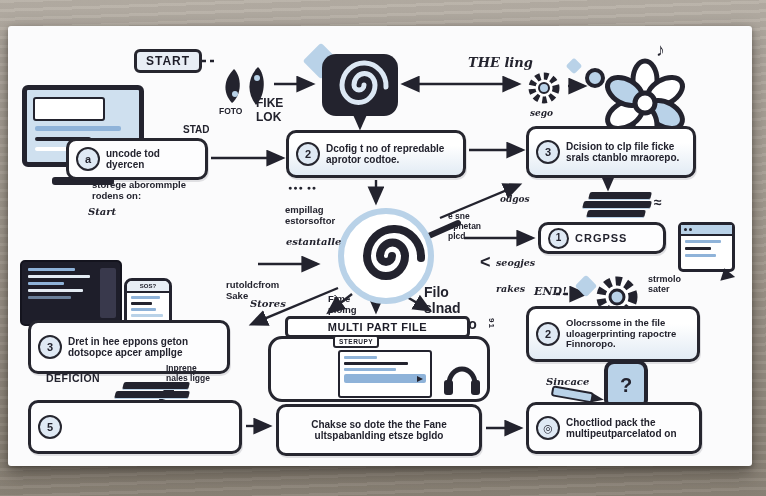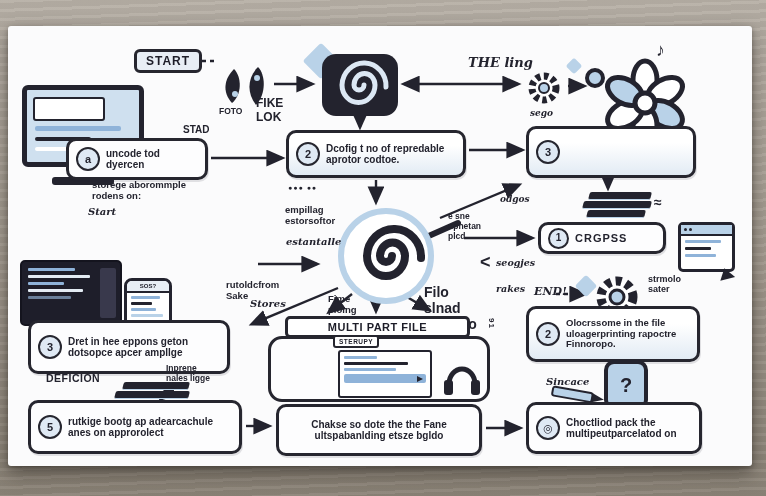--- a/index.html
+++ b/index.html
@@ -208,20 +208,21 @@
       <span>uncode tod dyercen</span>
     </div>
 
     <div class="node tint" style="left:278px;top:104px;width:180px;height:48px;">
       <span class="badge">2</span>
       <span>Dcofig t no of repredable aprotor codtoe.</span>
     </div>
 
     <div class="node tint" style="left:518px;top:100px;width:170px;height:52px;">
       <span class="badge">3</span>
+      <span>Dcision to clp file ficke srals ctanblo mraorepo.</span>
     </div>
 
     <div class="note" style="left:84px;top:154px;width:128px;">storege aborommple rodens on:</div>
     <div class="note" style="left:280px;top:158px;font-size:7px;letter-spacing:1px;">●●●  ●●</div>
     <div class="note hand" style="left:492px;top:168px;font-size:9px;">odgos</div>
     <div class="note" style="left:277px;top:179px;width:66px;">empillag estorsoftor</div>
     <div class="note hand" style="left:80px;top:180px;font-size:10px;">Start</div>
     <div class="note hand" style="left:278px;top:210px;font-size:10px;">estantalle</div>
     <div class="note hand" style="left:242px;top:228px;font-size:10px;margin-top:44px;">Stores</div>
 
@@ -334,21 +335,20 @@
         <polygon points="42,7 54,11.5 42,16" fill="#23232e"></polygon>
       </g>
     </svg>
 
     <div class="phoneq" style="left:596px;top:334px;width:44px;height:50px;">
       <div class="scr">?</div>
     </div>
 
     <div class="node" style="left:20px;top:374px;width:214px;height:54px;">
       <span class="badge">5</span>
-      <span>rutkige bootg ap adearcachule anes on approrolect</span>
     </div>
 
     <div class="node" style="left:268px;top:378px;width:206px;height:52px;justify-content:center;text-align:center;">
       <span>Chakse so dote the the Fane ultspabanlding etsze bgldo</span>
     </div>
 
     <div class="node" style="left:518px;top:376px;width:176px;height:52px;">
       <span class="badge">◎</span>
       <span>Choctliod pack the multipeutparcelatod on</span>
     </div>

